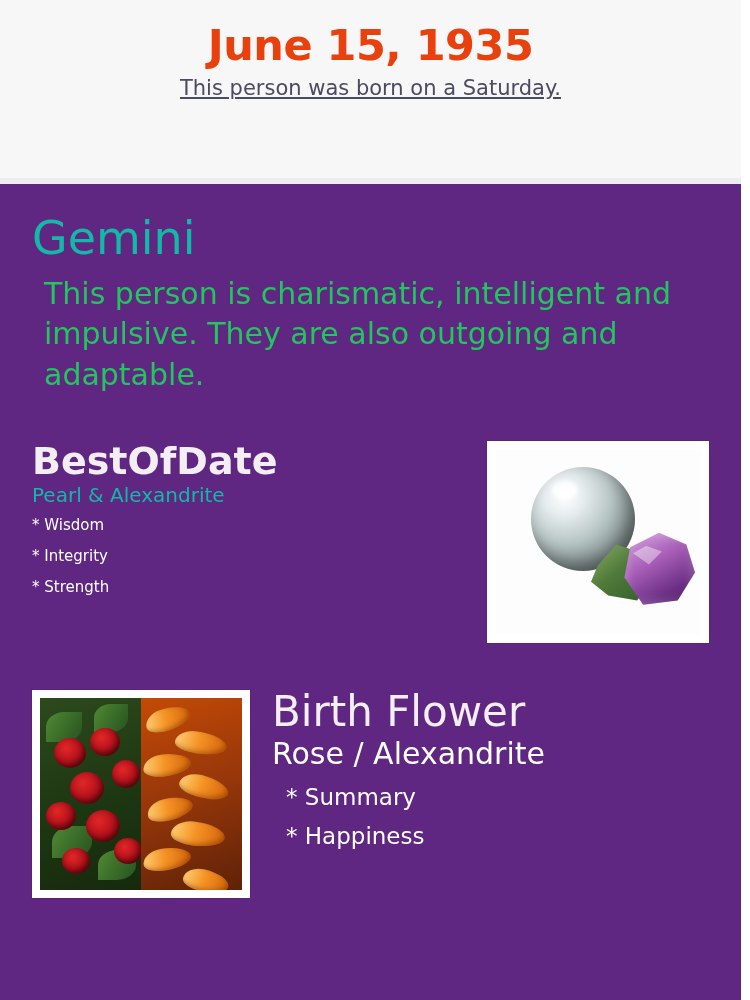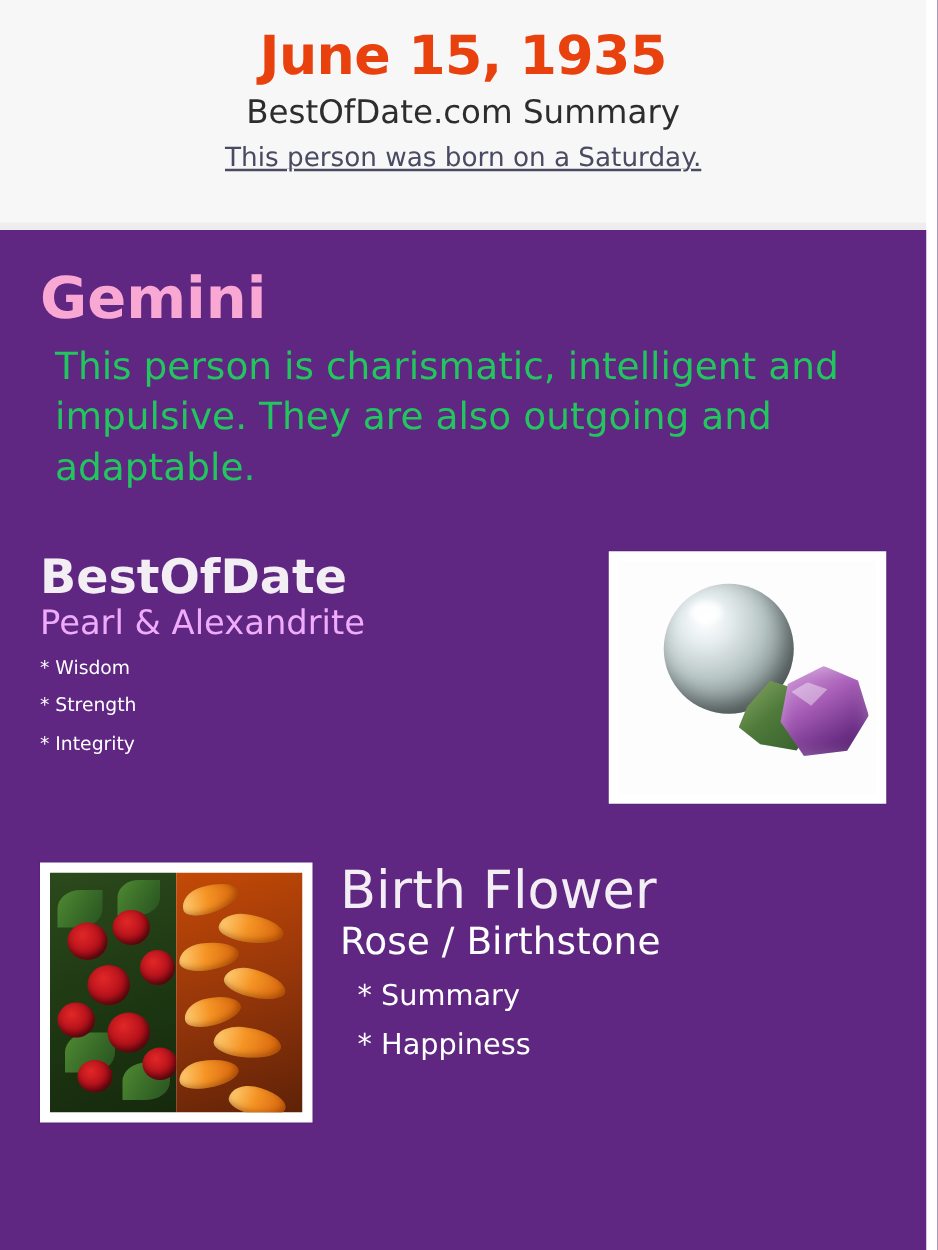--- a/index.html
+++ b/index.html
@@ -62,22 +62,22 @@
     background: #5f2682;
     flex: 1;
     padding: 26px 32px 0 32px;
     box-sizing: border-box;
     color: #ffffff;
     position: relative;
   }
 
   .sign-title {
     font-size: 46px;
-    font-weight: bold;
-    color: #f9a8d4;
+    font-weight: normal;
+    color: #14b8a6;
     margin: 4px 0 10px 0;
     line-height: 1.05;
   }
   .sign-desc {
     font-size: 30px;
     line-height: 1.34;
     color: #22c55e;
     margin: 12px;
     max-width: 660px;
   }
@@ -92,22 +92,22 @@
     width: 430px;
   }
   .block-title {
     font-size: 38px;
     font-weight: bold;
     color: #f2eef4;
     line-height: 1.06;
     margin: 0 0 2px 0;
   }
   .block-sub {
-    font-size: 27px;
-    color: #f0abfc;
+    font-size: 20px;
+    color: #14b8a6;
     line-height: 1.2;
     margin: 0 0 10px 0;
   }
   .bullet {
     font-size: 15px;
     color: #ffffff;
     line-height: 1.18;
     margin: 0 0 13px 0;
   }
 
@@ -260,37 +260,36 @@
     margin: 0 0 12px 14px;
   }
 </style>
 </head>
 <body>
 
 <div class="page">
 
   <div class="header">
     <div class="header-date">June 15, 1935</div>
-    <div class="header-site">BestOfDate.com Summary</div>
     <div class="header-note">This person was born on a Saturday.</div>
   </div>
   <div class="header-rule"></div>
 
   <div class="body">
 
     <div class="sign-title">Gemini</div>
     <div class="sign-desc">This person is charismatic, intelligent and impulsive. They are also outgoing and adaptable.</div>
 
     <div class="stone-block">
       <div class="stone-text">
         <div class="block-title">BestOfDate</div>
         <div class="block-sub">Pearl &amp; Alexandrite</div>
         <div class="bullet">* Wisdom</div>
+        <div class="bullet">* Integrity</div>
         <div class="bullet">* Strength</div>
-        <div class="bullet">* Integrity</div>
       </div>
 
       <div class="photo-frame stone-photo">
         <div class="inner">
           <div class="pearl"></div>
           <div class="alex-rough"></div>
           <div class="alex-gem"></div>
         </div>
       </div>
     </div>
@@ -320,20 +319,20 @@
             <div class="trumpet" style="left:6px;  top:100px; width:46px; height:22px; transform:rotate(-14deg);"></div>
             <div class="trumpet" style="left:30px; top:124px; width:54px; height:24px; transform:rotate(6deg);"></div>
             <div class="trumpet" style="left:2px;  top:150px; width:48px; height:22px; transform:rotate(-10deg);"></div>
             <div class="trumpet" style="left:42px; top:172px; width:46px; height:22px; transform:rotate(12deg);"></div>
           </div>
         </div>
       </div>
 
       <div class="flower-text">
         <div class="flower-title">Birth Flower</div>
-        <div class="flower-sub">Rose / Birthstone</div>
+        <div class="flower-sub">Rose / Alexandrite</div>
         <div class="flower-bullet">* Summary</div>
         <div class="flower-bullet">* Happiness</div>
       </div>
     </div>
 
   </div>
 </div>
 
 </body></html>

